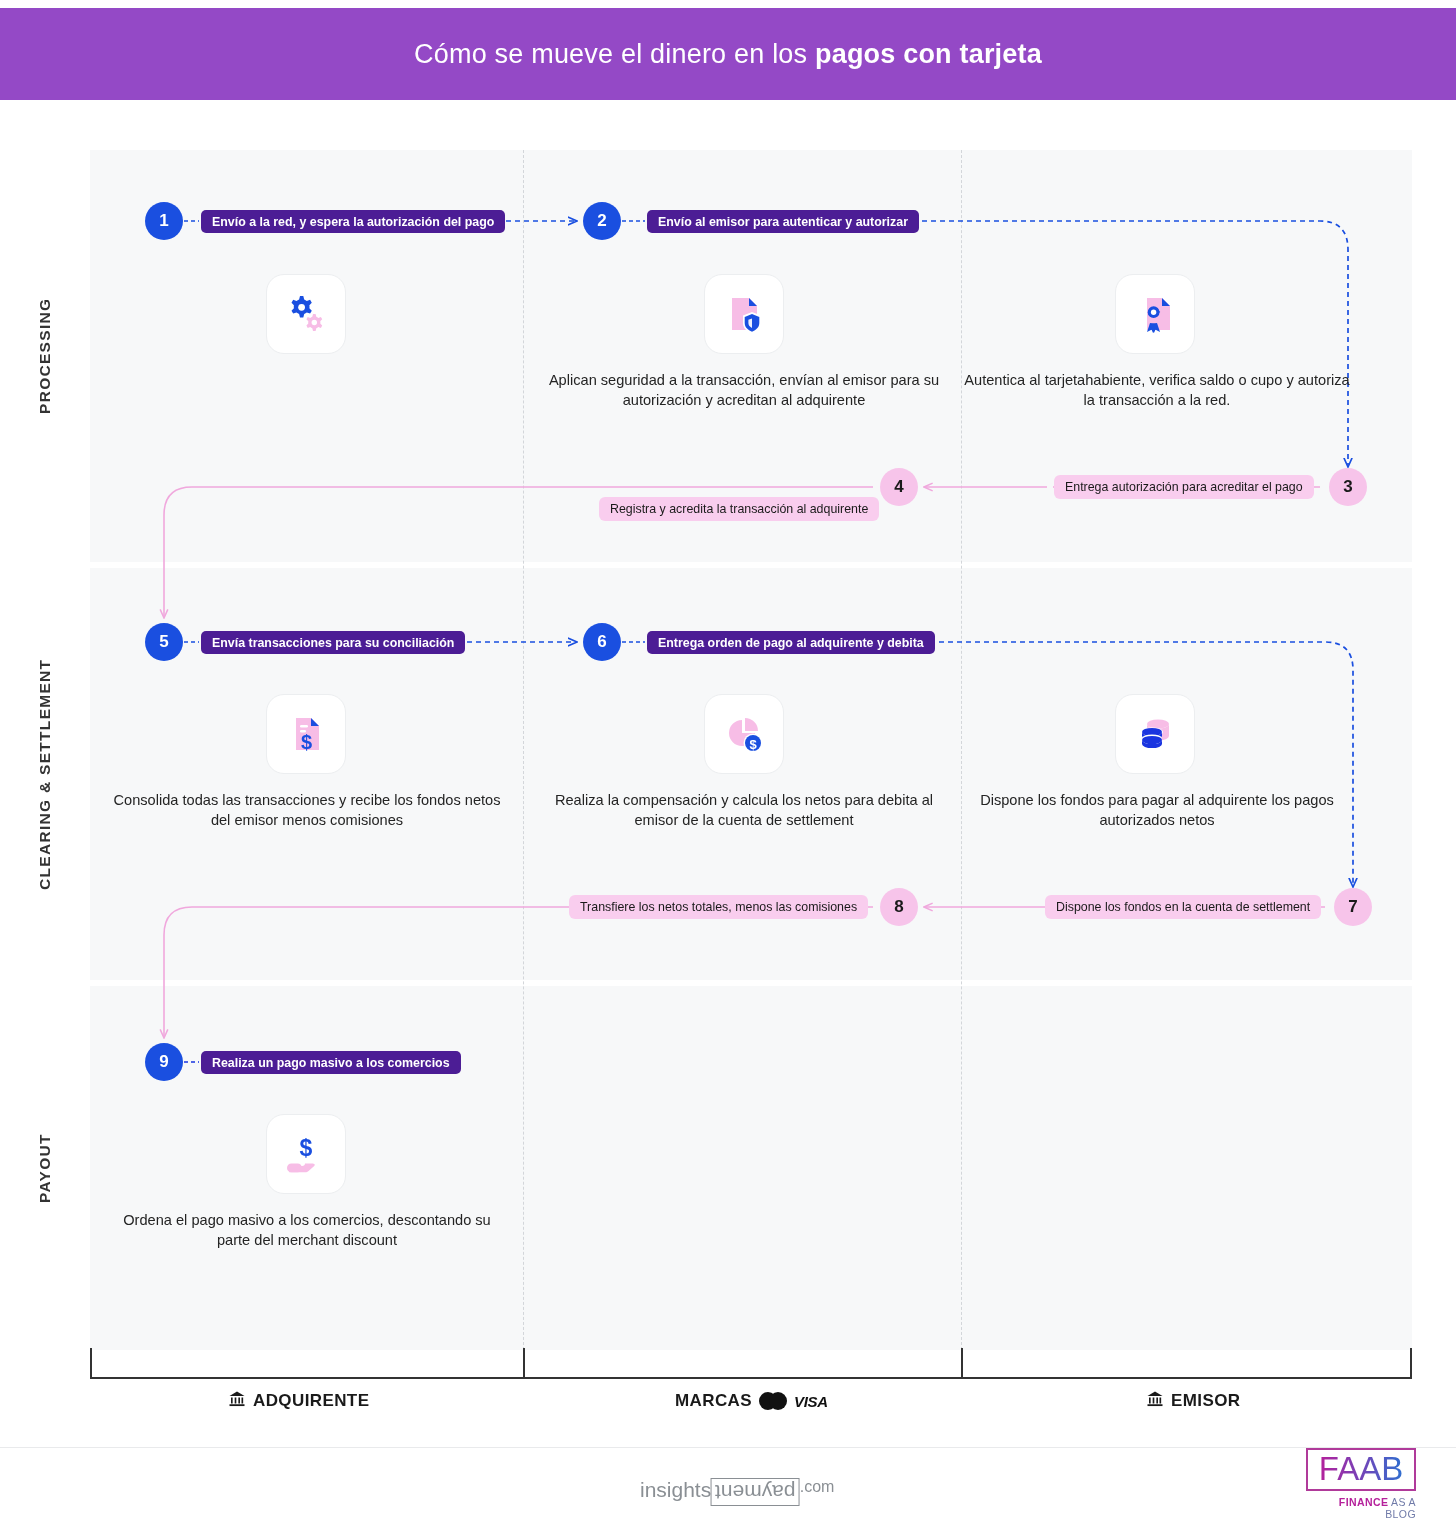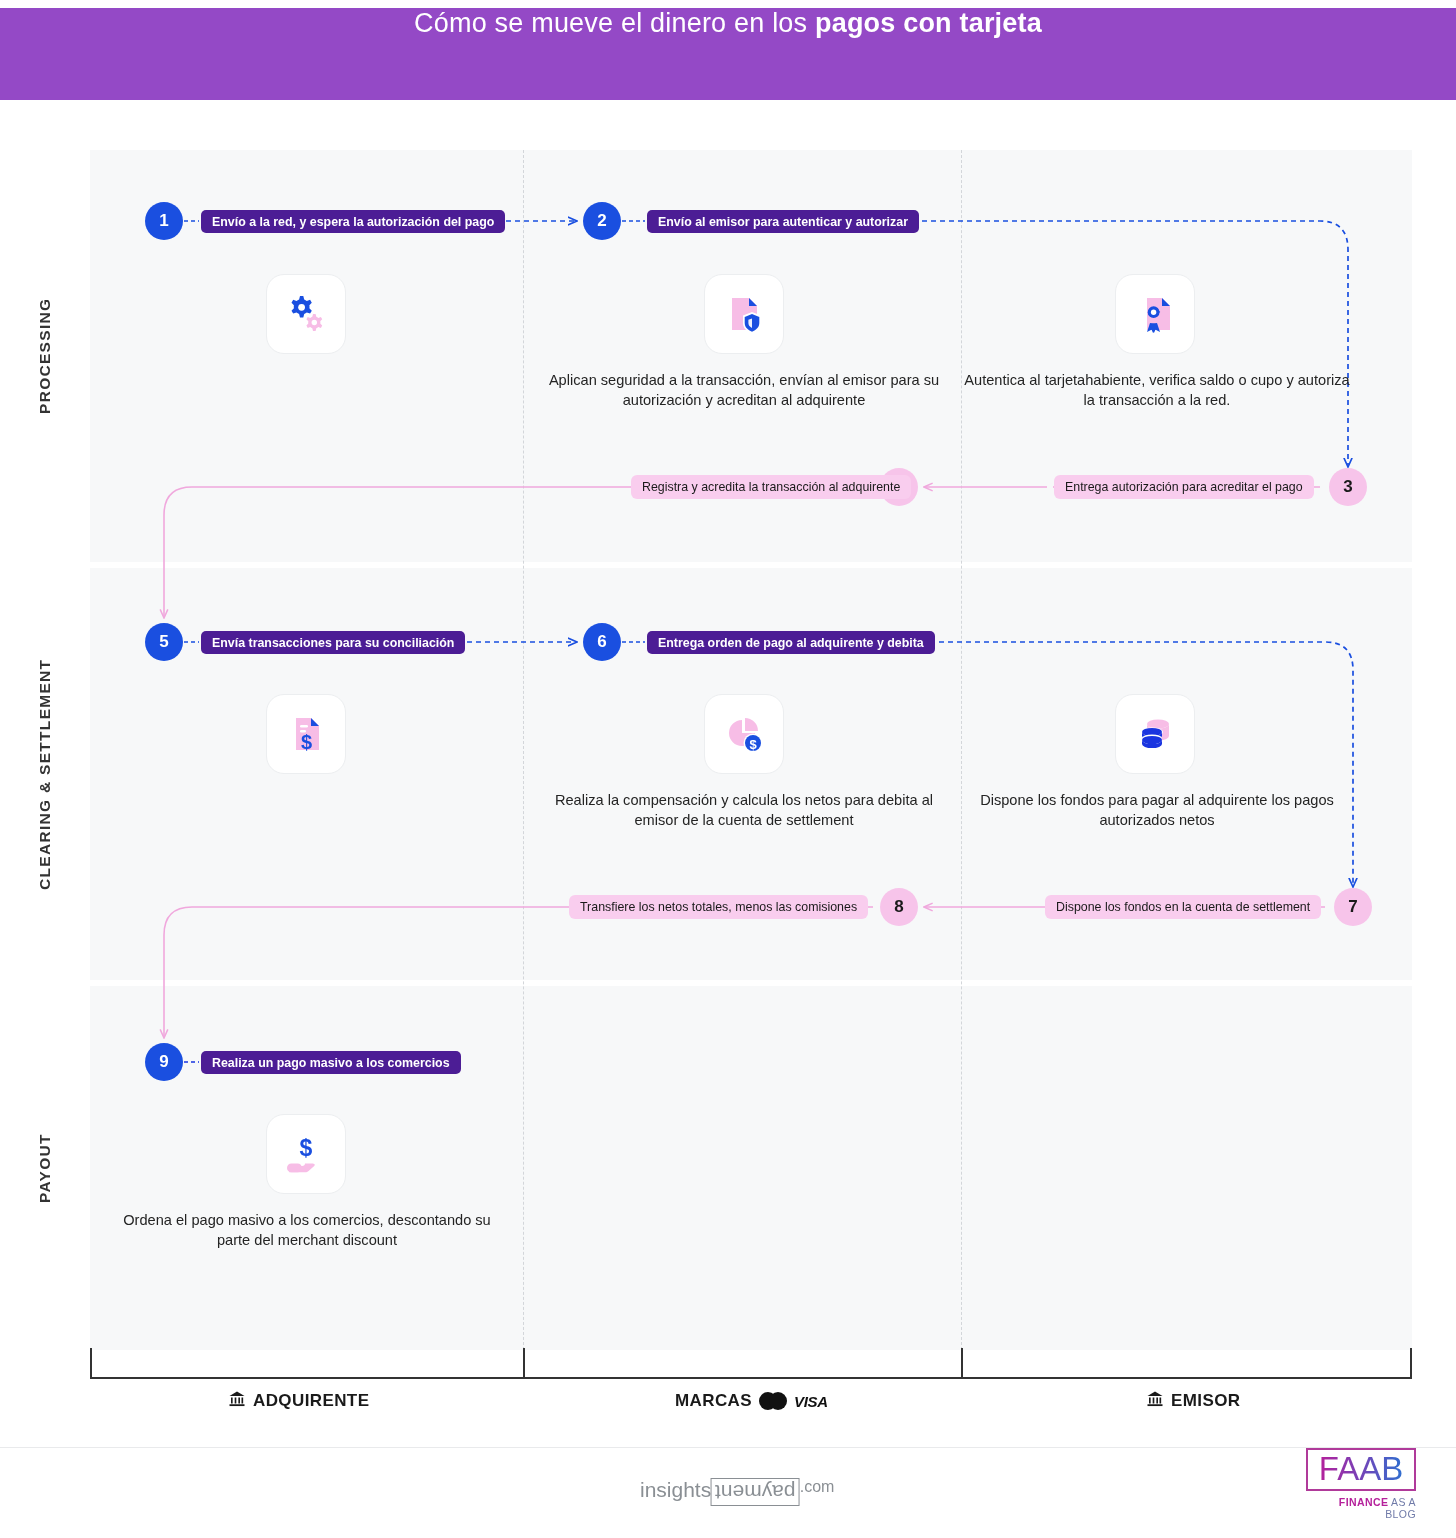--- a/index.html
+++ b/index.html
@@ -8,21 +8,21 @@
     background: #ffffff;
     font-family: "Liberation Sans", sans-serif;
     overflow: hidden;
   }
   #stage { position: relative; width: 1456px; height: 1538px; }
 
   
   .header {
     position: absolute; left: 0; top: 8px; width: 1456px; height: 92px;
     background: #9449c6;
-    display: flex; justify-content: center;
+    display: flex; align-items: center; justify-content: center;
   }
   .header-title {
     color: #ffffff; font-size: 27px; font-weight: 400; letter-spacing: .2px;
     white-space: nowrap;
   }
   .header-title b { font-weight: 700; }
 
   
   .band {
     position: absolute; left: 90px; width: 1322px;
@@ -242,33 +242,34 @@
       <path d="M22.4 18.2 l2.3 1 l2.2-1.3 l.4 2.5 l2 1.6 l-2.3 1.1 l-.7 2.4 l-2.4-.8 l-2.4 .8 l-.7-2.4 l-2.3-1.1 l2-1.6 l.4-2.5 z" fill="#1a4fe0"></path>
       <circle cx="22.6" cy="22.2" r="5.9" fill="#1a4fe0"></circle>
       <circle cx="22.6" cy="22.2" r="2.7" fill="#ffffff"></circle>
     </svg>
   </div>
   <div class="caption" style="left:957px; top:370px;">Autentica al tarjetahabiente, verifica saldo o cupo y autoriza la transacción a la red.</div>
 
   <div class="step-num pink" style="left:1329px; top:468px;">3</div>
   <div class="pill pinkp" style="left:1054px; top:475px;">Entrega autorización para acreditar el pago</div>
   <div class="step-num pink" style="left:880px; top:468px;">4</div>
-  <div class="pill pinkp" style="left:599px; top:475px;margin-left:32px;">Registra y acredita la transacción al adquirente</div>
+  <div class="pill pinkp" style="left:599px; top:497px;">Registra y acredita la transacción al adquirente</div>
 
   <div class="step-num" style="left:145px; top:623px;">5</div>
   <div class="pill blue" style="left:201px; top:631px;">Envía transacciones para su conciliación</div>
   <div class="icon-tile" style="left:266px; top:694px;">
     <svg width="48" height="48" viewBox="0 0 48 48" aria-hidden="true">
       <path d="M14 8 h15 l8 8 v24 h-23 z" fill="#f7bde6"></path>
       <path d="M29 8 l8 8 h-8 z" fill="#1a4fe0"></path>
       <rect x="18" y="15" width="8" height="2.6" rx="1.3" fill="#ffffff"></rect>
       <rect x="18" y="20" width="6" height="2.6" rx="1.3" fill="#ffffff"></rect>
       <text x="24.5" y="39" font-family="Liberation Sans, sans-serif" font-size="20" font-weight="700" fill="#1a4fe0" text-anchor="middle">$</text>
     </svg>
   </div>
+  <div class="caption" style="left:107px; top:790px;">Consolida todas las transacciones y recibe los fondos netos del emisor menos comisiones</div>
 
   <div class="step-num" style="left:583px; top:623px;">6</div>
   <div class="pill blue" style="left:647px; top:631px;">Entrega orden de pago al adquirente y debita</div>
   <div class="icon-tile" style="left:704px; top:694px;">
     <svg width="48" height="48" viewBox="0 0 48 48" aria-hidden="true">
       <path d="M22 10 a13 13 0 1 0 13 13 h-13 z" fill="#f7bde6"></path>
       <path d="M25 8 a13 13 0 0 1 13 13 h-13 z" fill="#f7bde6"></path>
       <circle cx="33" cy="33" r="9.5" fill="#ffffff"></circle>
       <circle cx="33" cy="33" r="8" fill="#1a4fe0"></circle>
       <text x="33" y="39" font-family="Liberation Sans, sans-serif" font-size="13" font-weight="700" fill="#ffffff" text-anchor="middle">$</text>

